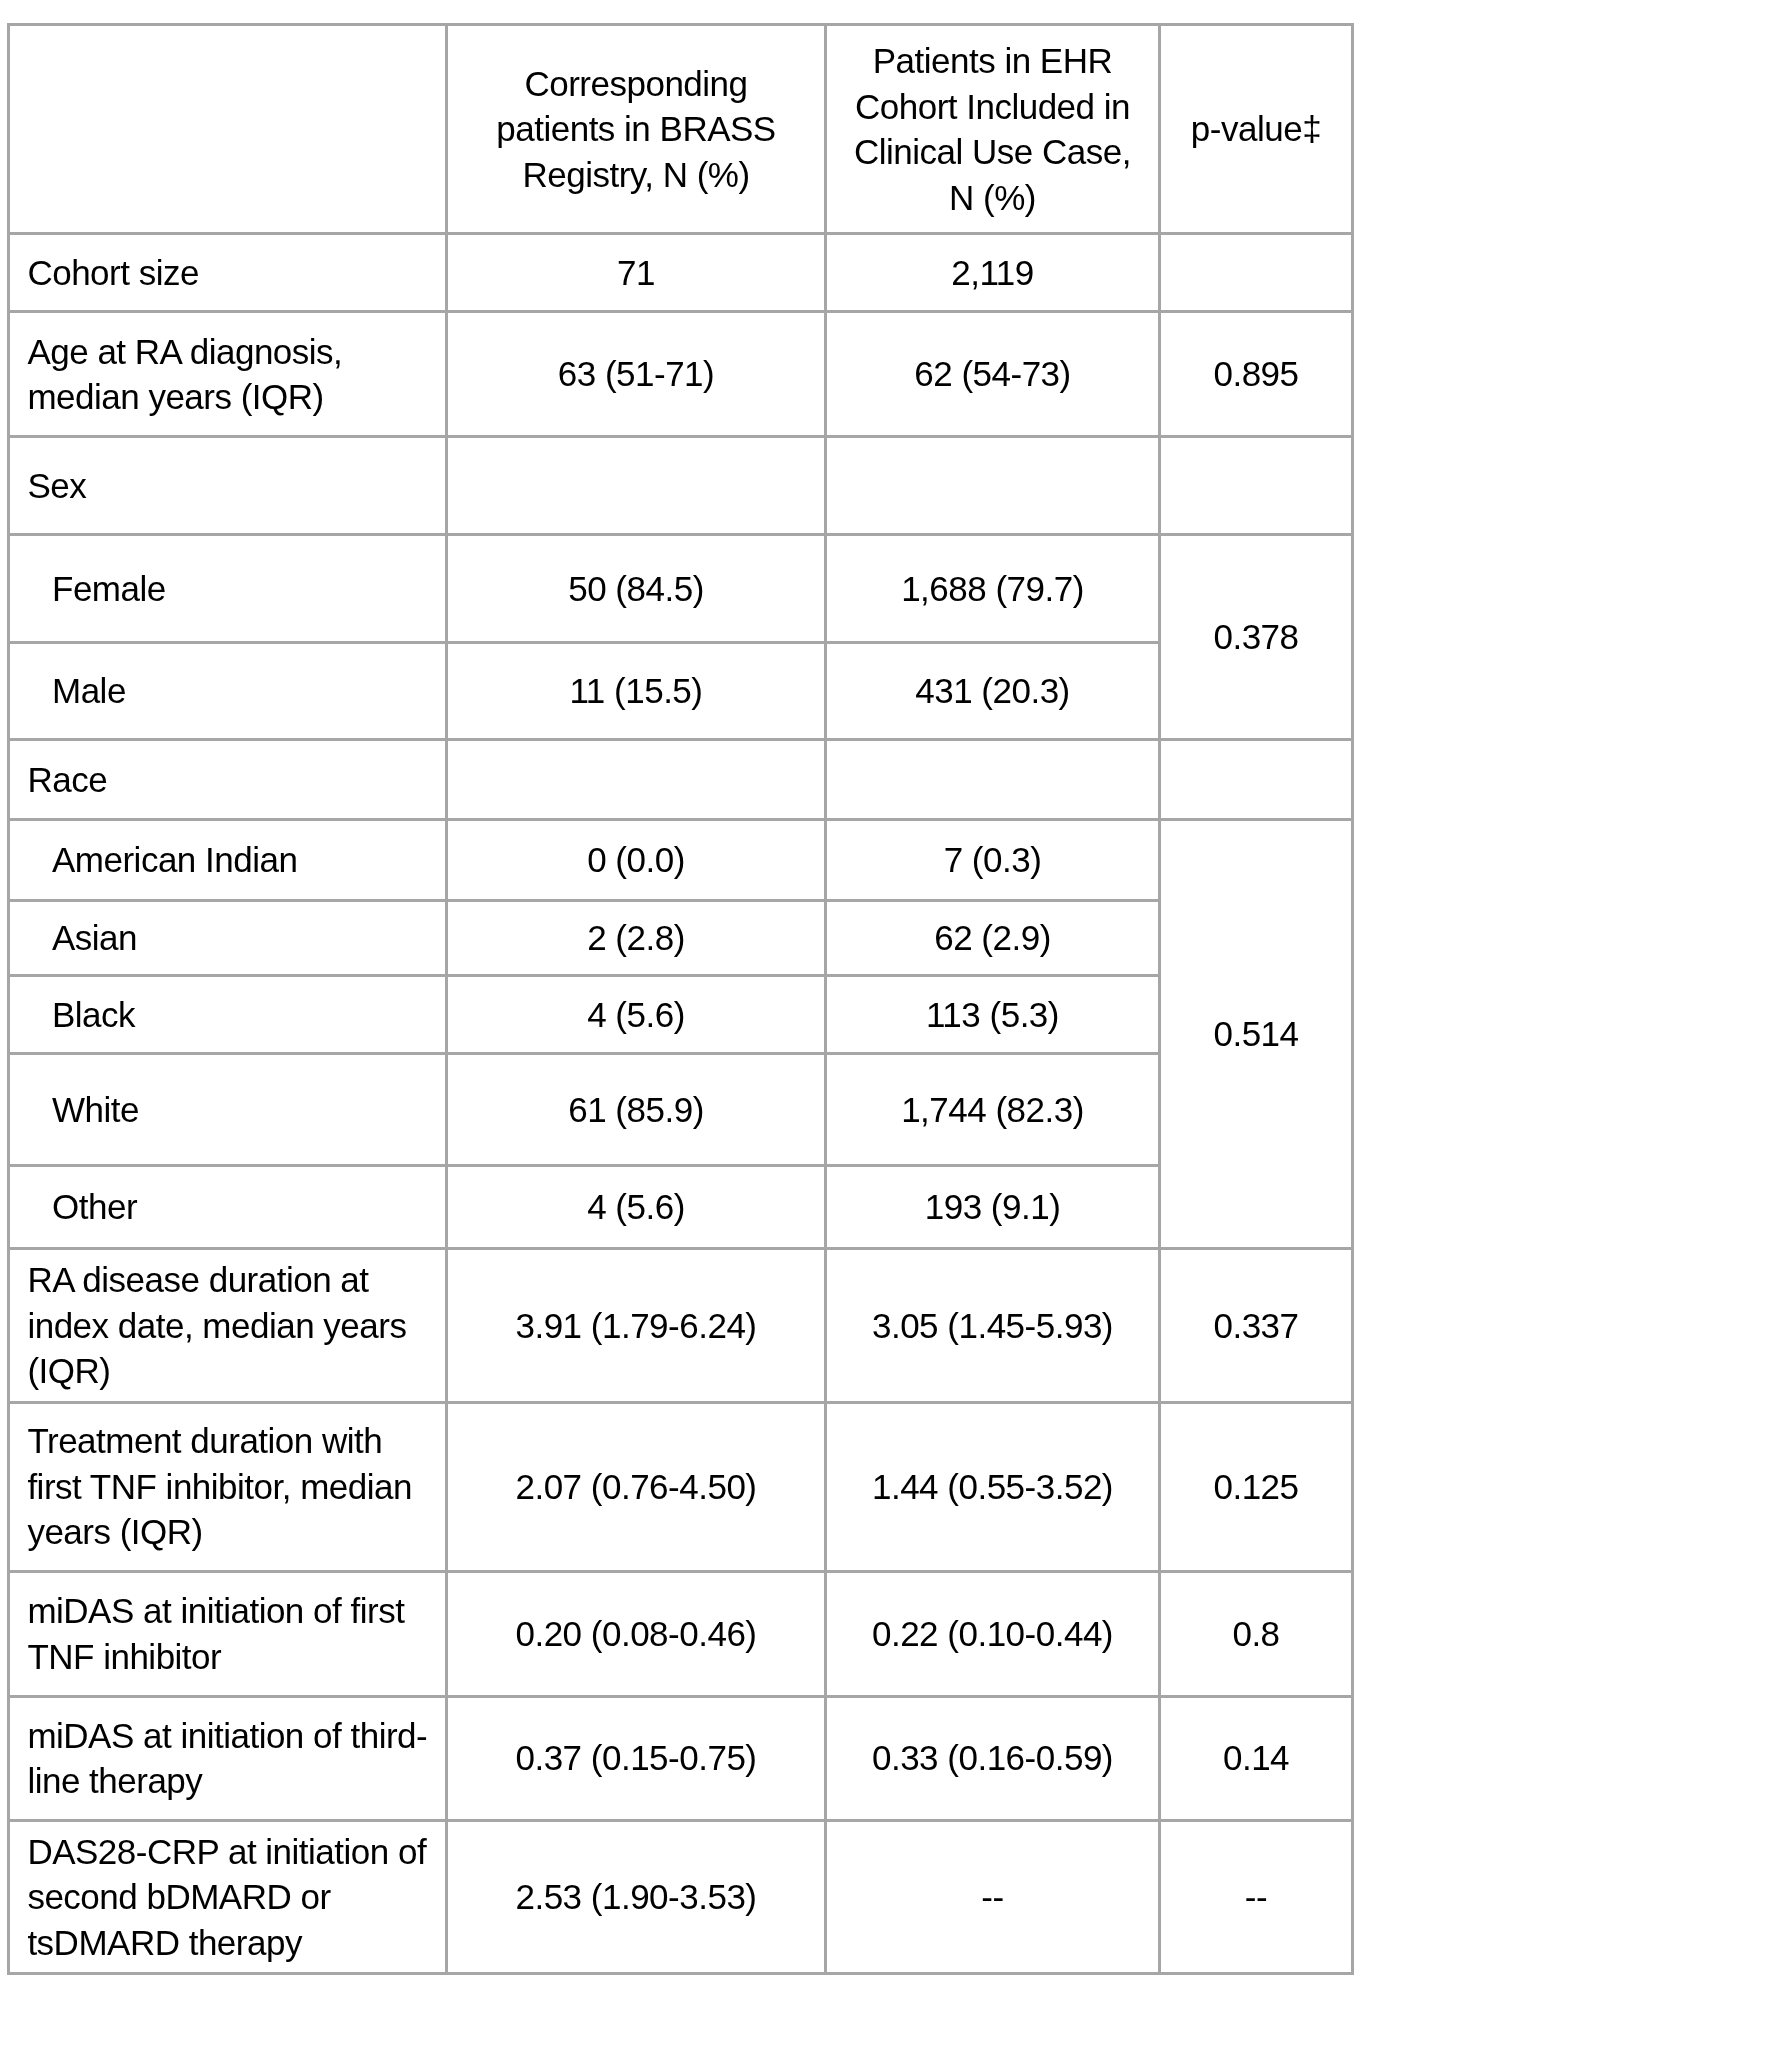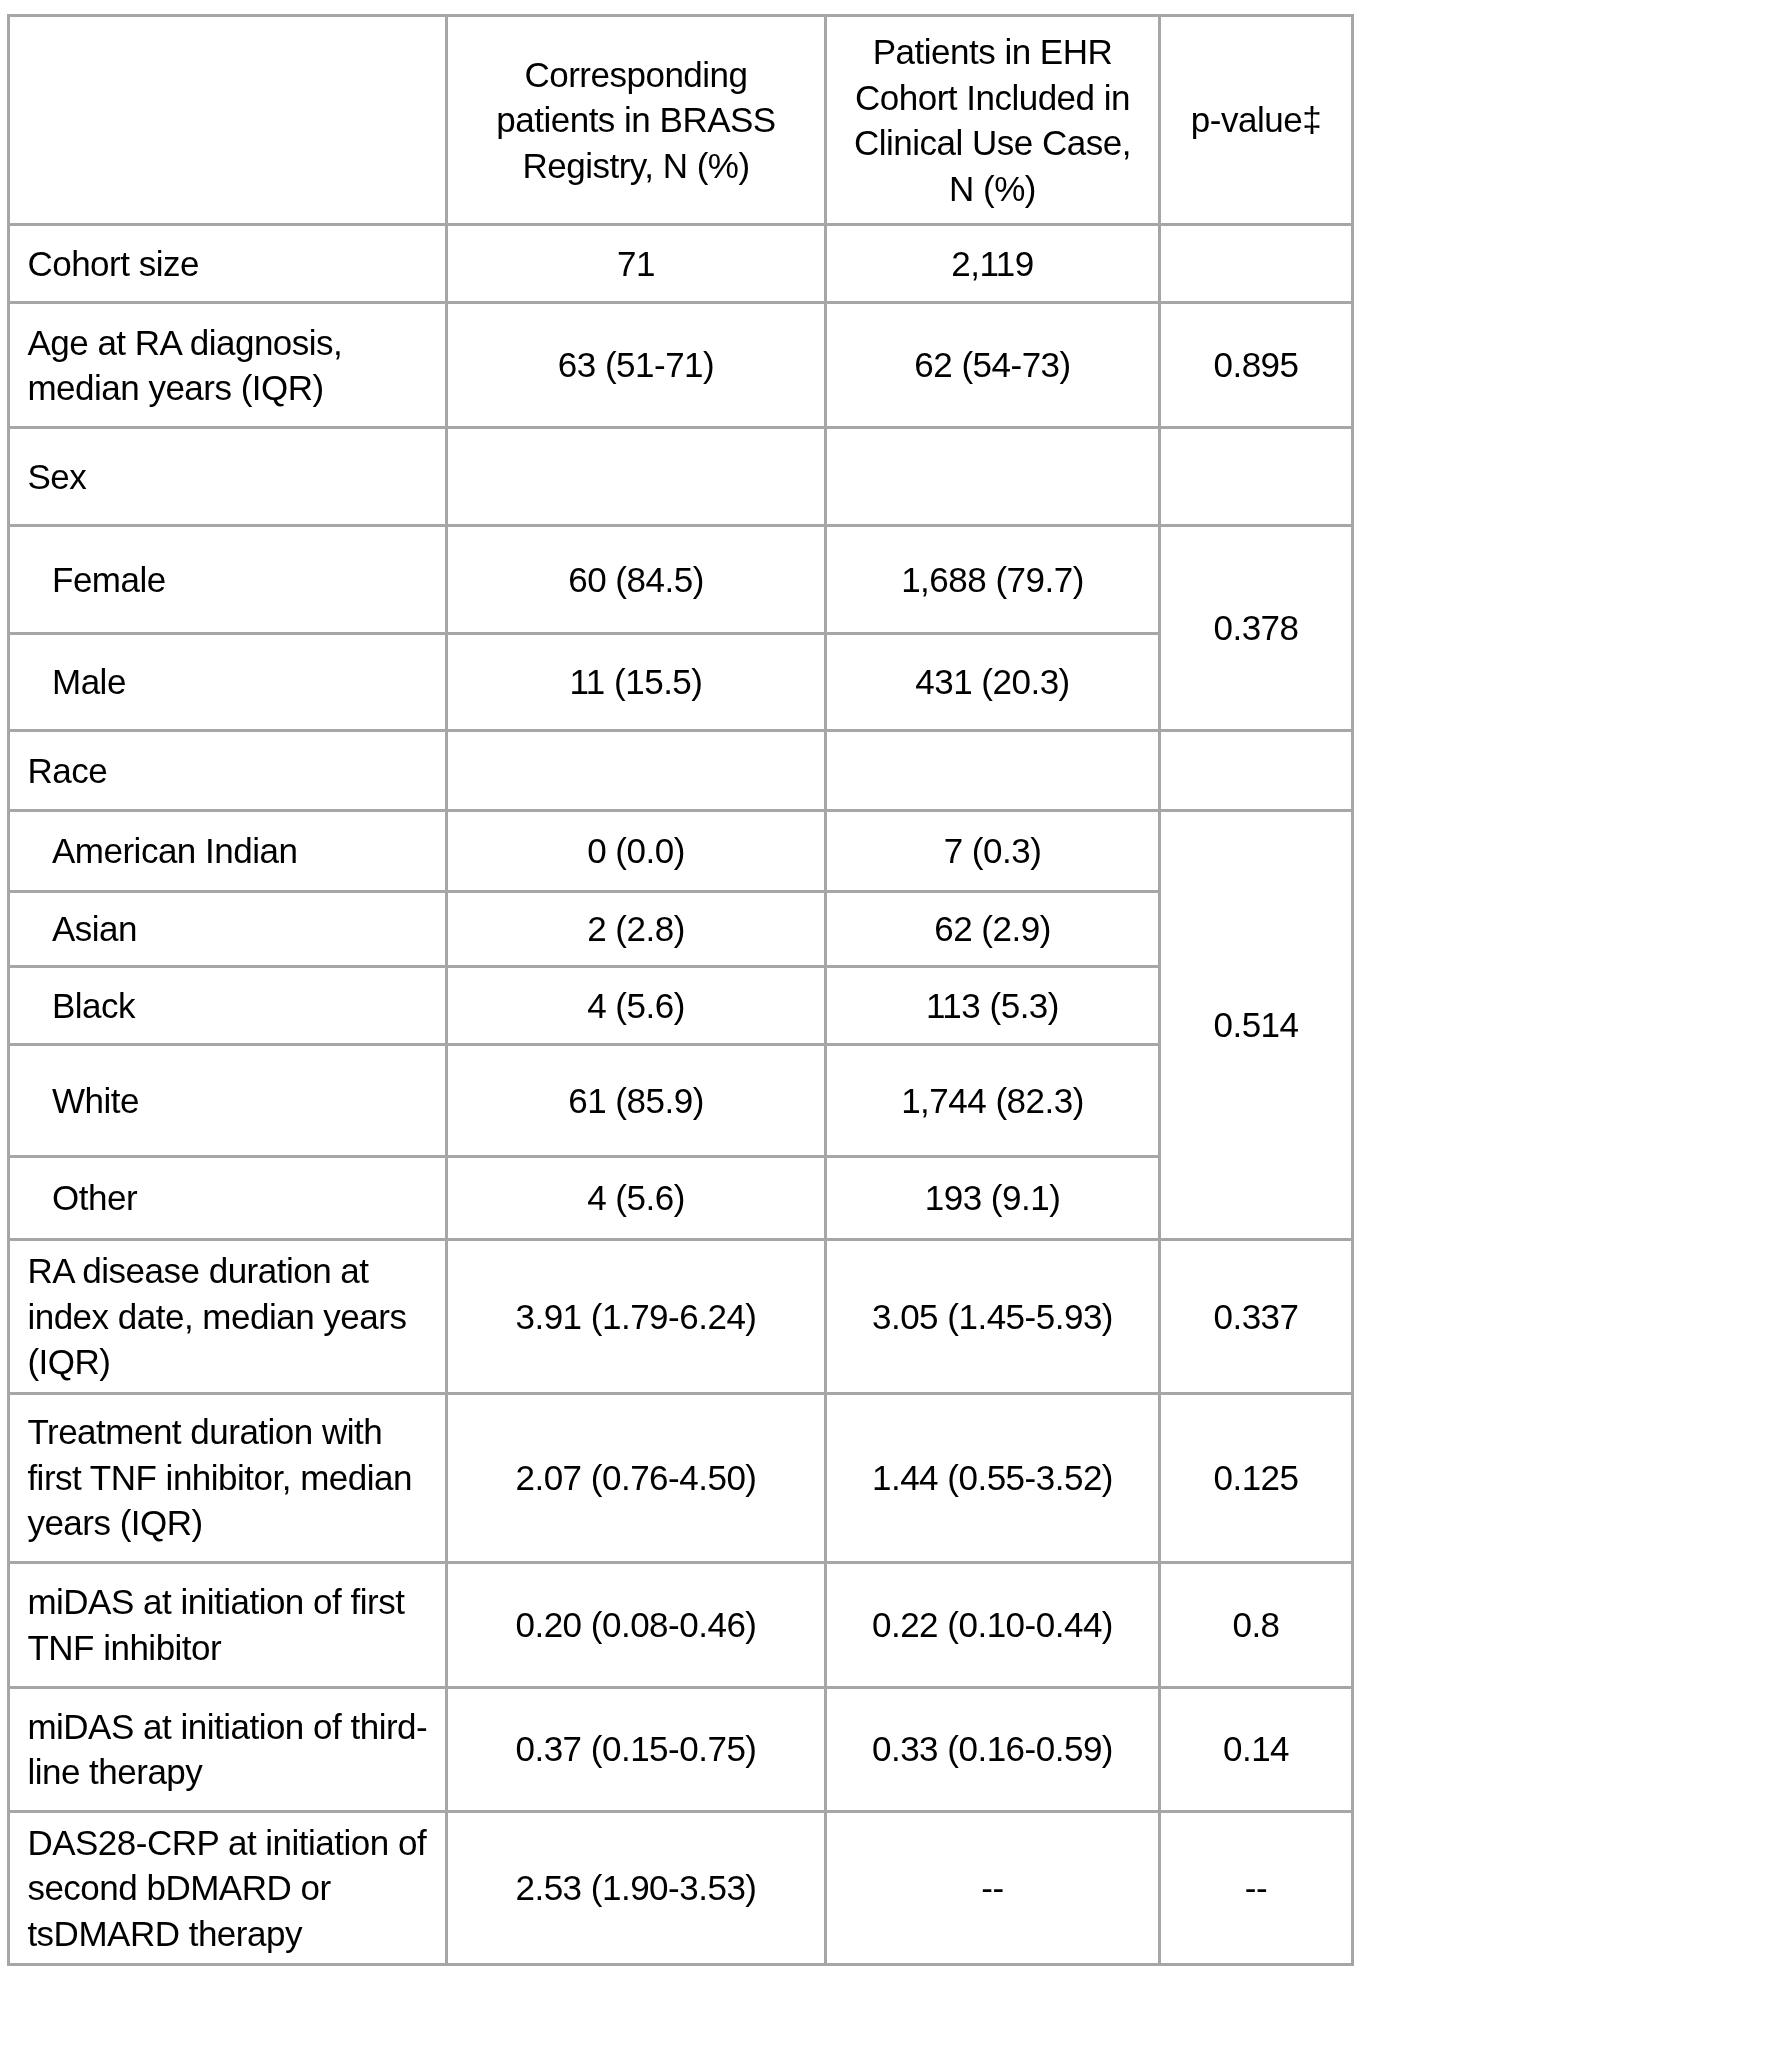--- a/index.html
+++ b/index.html
@@ -8,21 +8,21 @@
     width: 1769px;
     height: 2071px;
     background: #ffffff;
     font-family: "Liberation Sans", sans-serif;
     color: #000000;
     letter-spacing: -0.5px;
   }
   table.char-table {
     position: absolute;
     left: 7px;
-    top: 14px;
+    top: 23px;
     width: 1344px;
     border-collapse: collapse;
     table-layout: fixed;
     background: #ffffff;
   }
   .char-table col.c1 { width: 438px; }
   .char-table col.c2 { width: 379px; }
   .char-table col.c3 { width: 334px; }
   .char-table col.c4 { width: 193px; }
   .char-table th, .char-table td {
@@ -110,21 +110,21 @@
 
     <tr class="h113">
       <td class="label">Sex</td>
       <td class="val"></td>
       <td class="val"></td>
       <td class="val"></td>
     </tr>
 
     <tr class="h109">
       <td class="label indent">Female</td>
-      <td class="val">60 (84.5)</td>
+      <td class="val">50 (84.5)</td>
       <td class="val">1,688 (79.7)</td>
       <td class="val" rowspan="2">0.378</td>
     </tr>
 
     <tr class="h112">
       <td class="label indent">Male</td>
       <td class="val">11 (15.5)</td>
       <td class="val">431 (20.3)</td>
     </tr>
 

